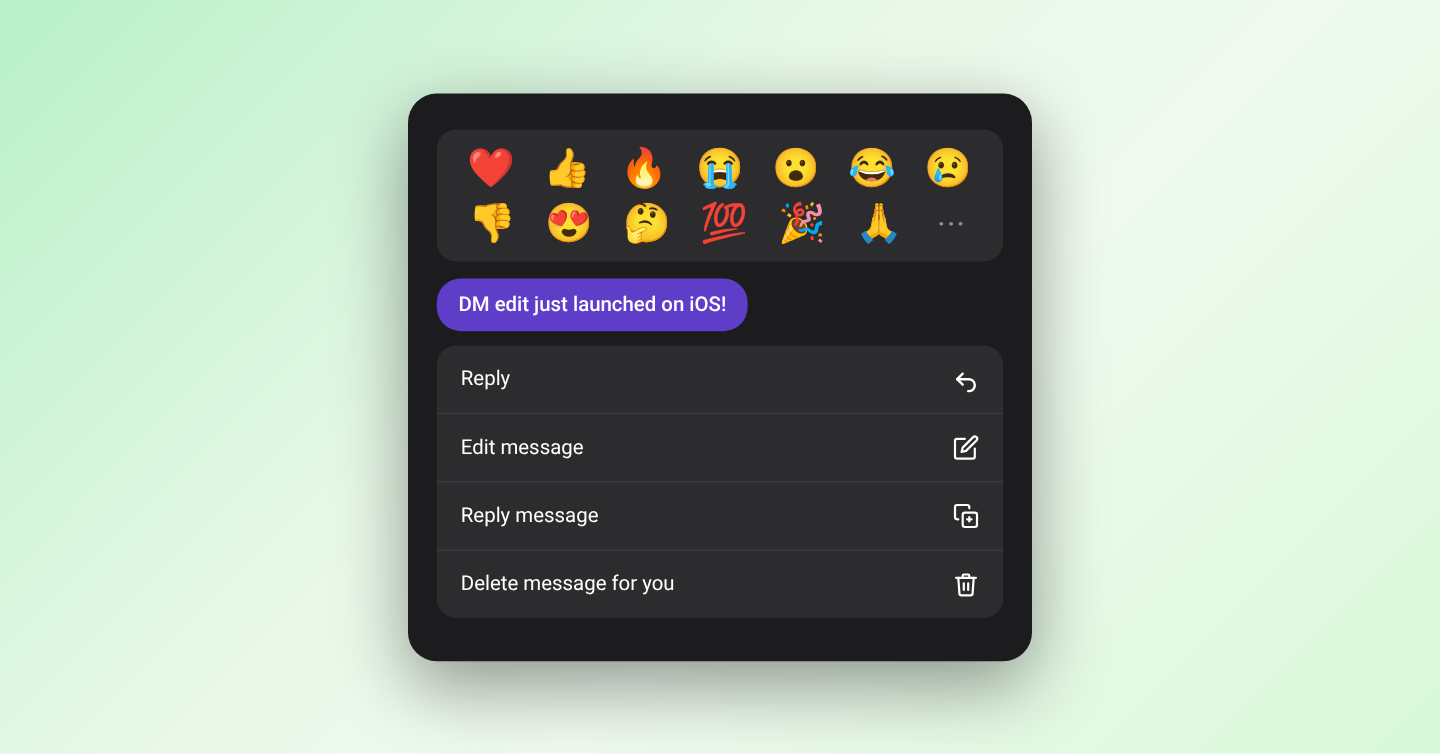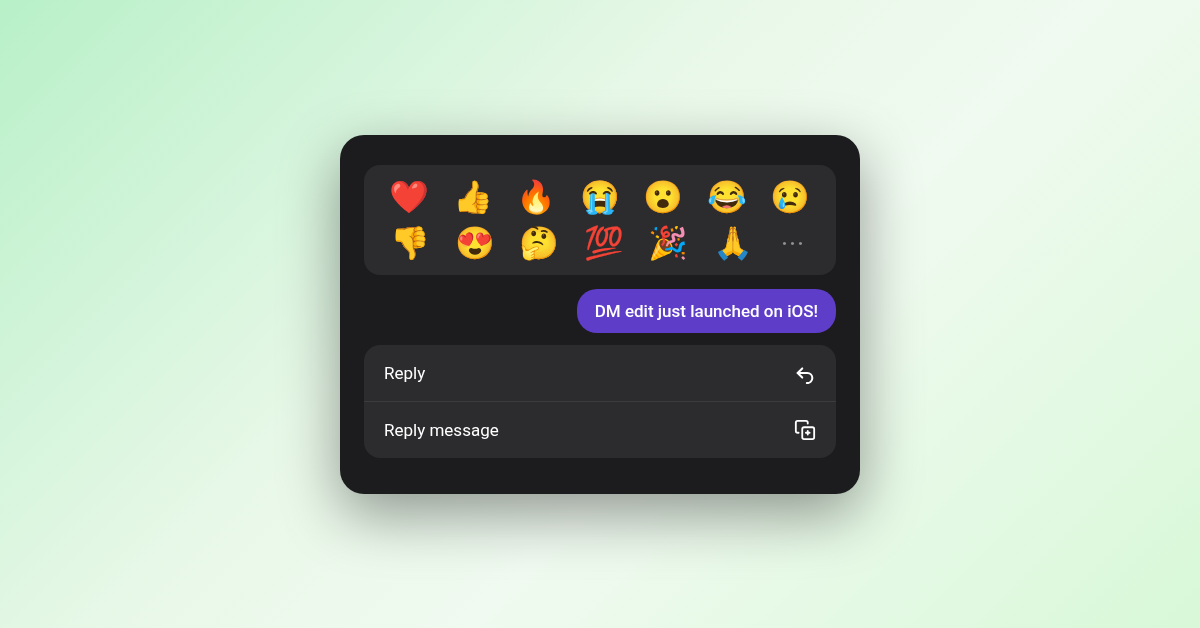--- a/index.html
+++ b/index.html
@@ -63,21 +63,20 @@
       color: #8e8e93;
       padding: 4px 8px;
       border-radius: 8px;
       cursor: pointer;
       font-weight: bold;
       letter-spacing: 2px;
     }
 
     .message-bubble-container {
       display: flex;
-      justify-content: flex-end;
       margin-bottom: 12px;
     }
 
     .message-bubble {
       background: #5e3dc8;
       color: white;
       border-radius: 20px;
       padding: 12px 18px;
       font-size: 17px;
       font-weight: 500;
@@ -156,26 +155,42 @@
   <div class="context-menu">
 
     <div class="context-menu-item">
       <span class="menu-item-label">Reply</span>
       <svg class="icon-svg" viewBox="0 0 24 24">
         <path d="M9 17l-5-5 5-5" stroke="white" stroke-width="2.2" fill="none" stroke-linecap="round" stroke-linejoin="round"></path>
         <path d="M4 12h10.5a5.5 5.5 0 0 1 0 11H14" stroke="white" stroke-width="2.2" fill="none" stroke-linecap="round" stroke-linejoin="round"></path>
       </svg>
     </div>
 
+    <div class="context-menu-item">
+      <span class="menu-item-label">Edit message</span>
+      <svg class="icon-svg" viewBox="0 0 24 24">
+        <path d="M11 4H4a2 2 0 0 0-2 2v14a2 2 0 0 0 2 2h14a2 2 0 0 0 2-2v-7" stroke="white" stroke-width="2" fill="none" stroke-linecap="round" stroke-linejoin="round"></path>
+        <path d="M18.5 2.5a2.121 2.121 0 0 1 3 3L12 15l-4 1 1-4 9.5-9.5z" stroke="white" stroke-width="2" fill="none" stroke-linecap="round" stroke-linejoin="round"></path>
+      </svg>
+    </div>
 
     <div class="context-menu-item">
       <span class="menu-item-label">Reply message</span>
       <svg class="icon-svg" viewBox="0 0 24 24">
         <rect x="9" y="9" width="13" height="13" rx="2" ry="2" stroke="white" stroke-width="2" fill="none"></rect>
         <path d="M5 15H4a2 2 0 0 1-2-2V4a2 2 0 0 1 2-2h9a2 2 0 0 1 2 2v1" stroke="white" stroke-width="2" fill="none" stroke-linecap="round"></path>
         <line x1="15" y1="13" x2="15" y2="17" stroke="white" stroke-width="2" stroke-linecap="round"></line>
         <line x1="13" y1="15" x2="17" y2="15" stroke="white" stroke-width="2" stroke-linecap="round"></line>
       </svg>
     </div>
 
+    <div class="context-menu-item">
+      <span class="menu-item-label">Delete message for you</span>
+      <svg class="icon-svg" viewBox="0 0 24 24">
+        <polyline points="3 6 5 6 21 6" stroke="white" stroke-width="2" fill="none" stroke-linecap="round" stroke-linejoin="round"></polyline>
+        <path d="M19 6l-1 14a2 2 0 0 1-2 2H8a2 2 0 0 1-2-2L5 6" stroke="white" stroke-width="2" fill="none" stroke-linecap="round" stroke-linejoin="round"></path>
+        <path d="M10 11v6M14 11v6" stroke="white" stroke-width="2" fill="none" stroke-linecap="round"></path>
+        <path d="M9 6V4a1 1 0 0 1 1-1h4a1 1 0 0 1 1 1v2" stroke="white" stroke-width="2" fill="none" stroke-linecap="round" stroke-linejoin="round"></path>
+      </svg>
+    </div>
 
   </div>
 </div>
 
 </body></html>

